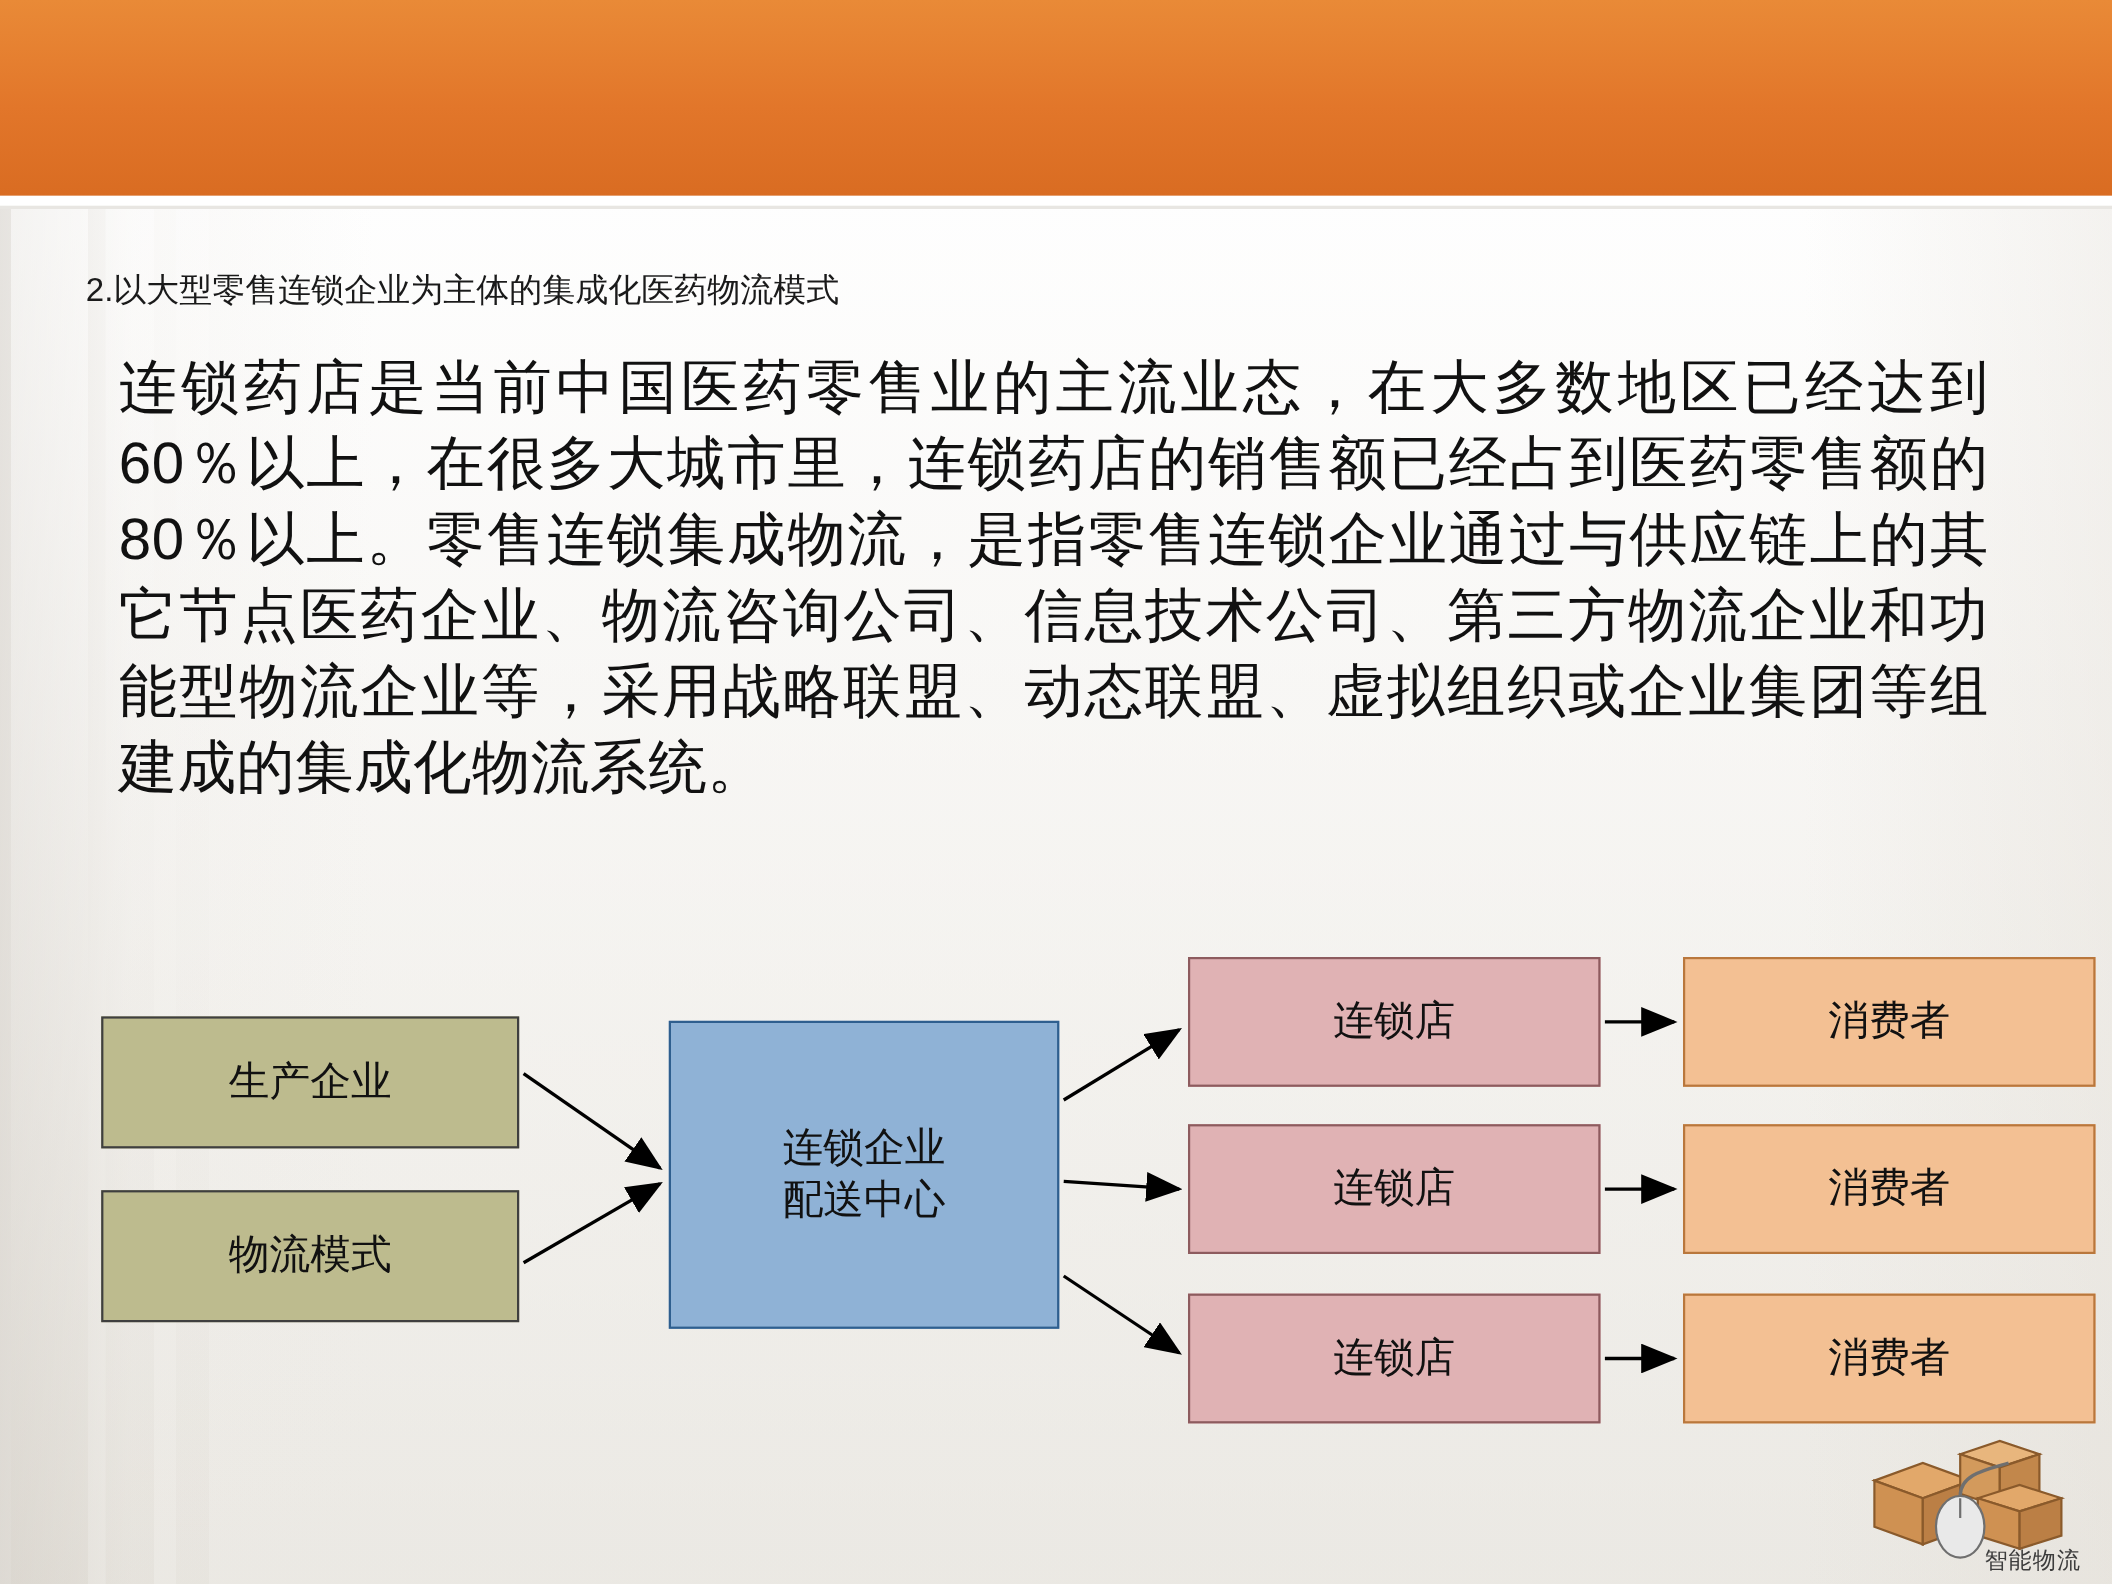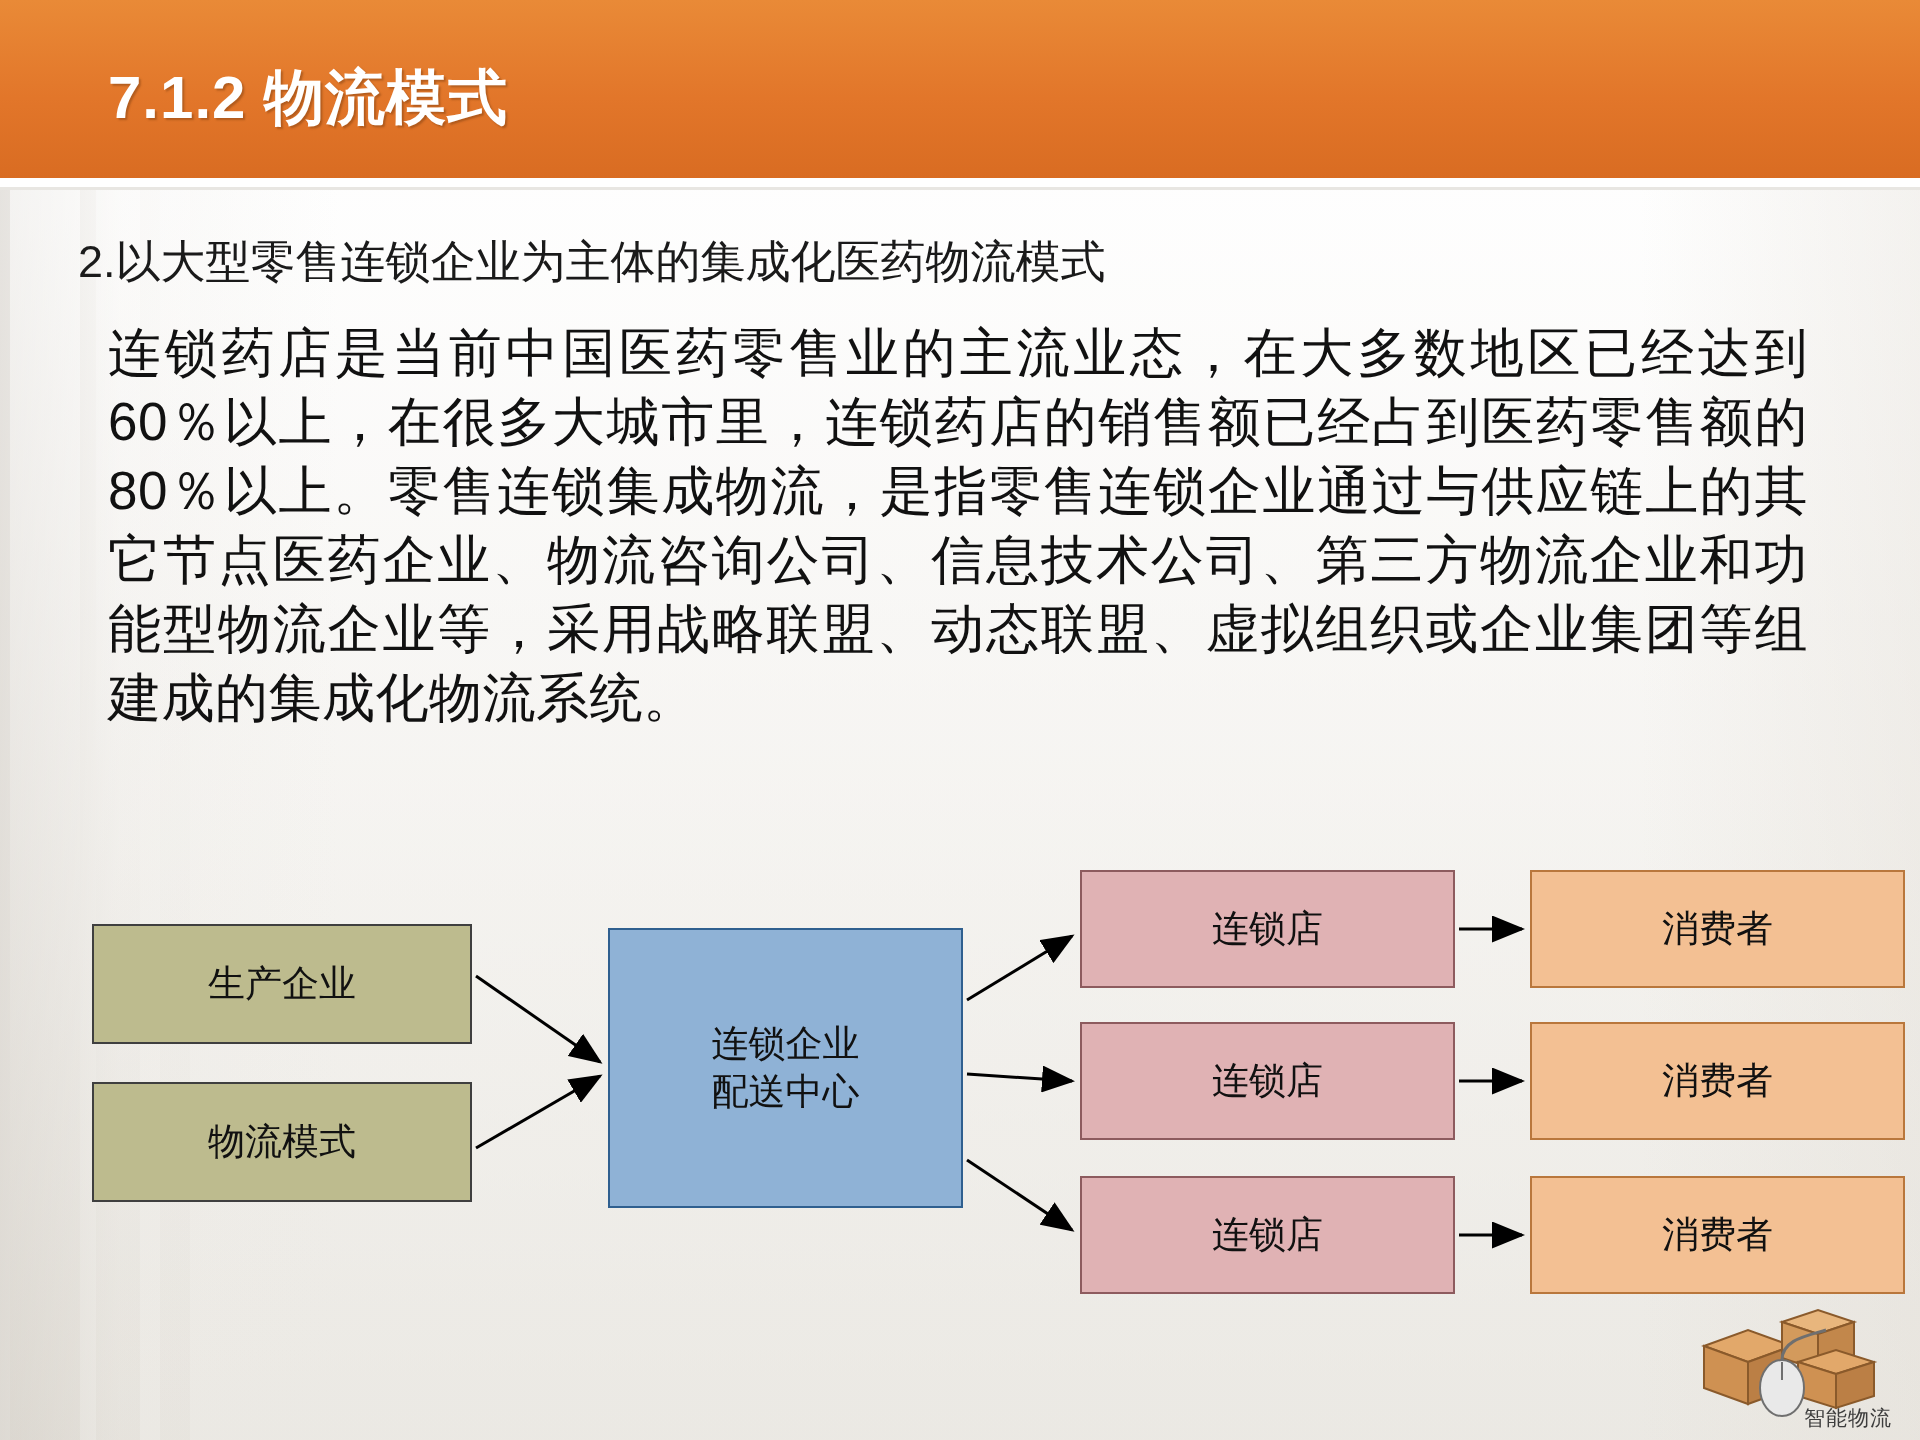--- a/index.html
+++ b/index.html
@@ -67,22 +67,22 @@
     font-weight: bold;
     color: #ffffff;
     letter-spacing: 1px;
     text-shadow: 2px 2px 2px rgba(120,60,15,0.45);
     white-space: nowrap;
   }
 
   .subhead {
     position: absolute;
     left: 78px;
-    top: 232px;
-    font-size: 45px;
+    top: 244px;
+    font-size: 30px;
     color: #1a1a1a;
     white-space: nowrap;
   }
 
   .body-text {
     position: absolute;
     left: 108px;
     top: 318px;
     width: 1700px;
     font-size: 53px;
@@ -158,21 +158,20 @@
 
 <div class="slide">
 
   <div class="bg-wash"></div>
   <div class="bg-streak s1"></div>
   <div class="bg-streak s2"></div>
   <div class="bg-streak s3"></div>
 
   <div class="header-band"></div>
   <div class="header-underline"></div>
-  <div class="header-title">7.1.2 物流模式</div>
 
   <div class="subhead">2.以大型零售连锁企业为主体的集成化医药物流模式</div>
 
   <div class="body-text">
     <p>连锁药店是当前中国医药零售业的主流业态，在大多数地区已经达到60％以上，在很多大城市里，连锁药店的销售额已经占到医药零售额的80％以上。零售连锁集成物流，是指零售连锁企业通过与供应链上的其它节点医药企业、物流咨询公司、信息技术公司、第三方物流企业和功能型物流企业等，采用战略联盟、动态联盟、虚拟组织或企业集团等组建成的集成化物流系统。</p>
   </div>
 
   <div class="diagram">
 
     <svg class="arrows" viewBox="0 0 1920 440" xmlns="http://www.w3.org/2000/svg">

